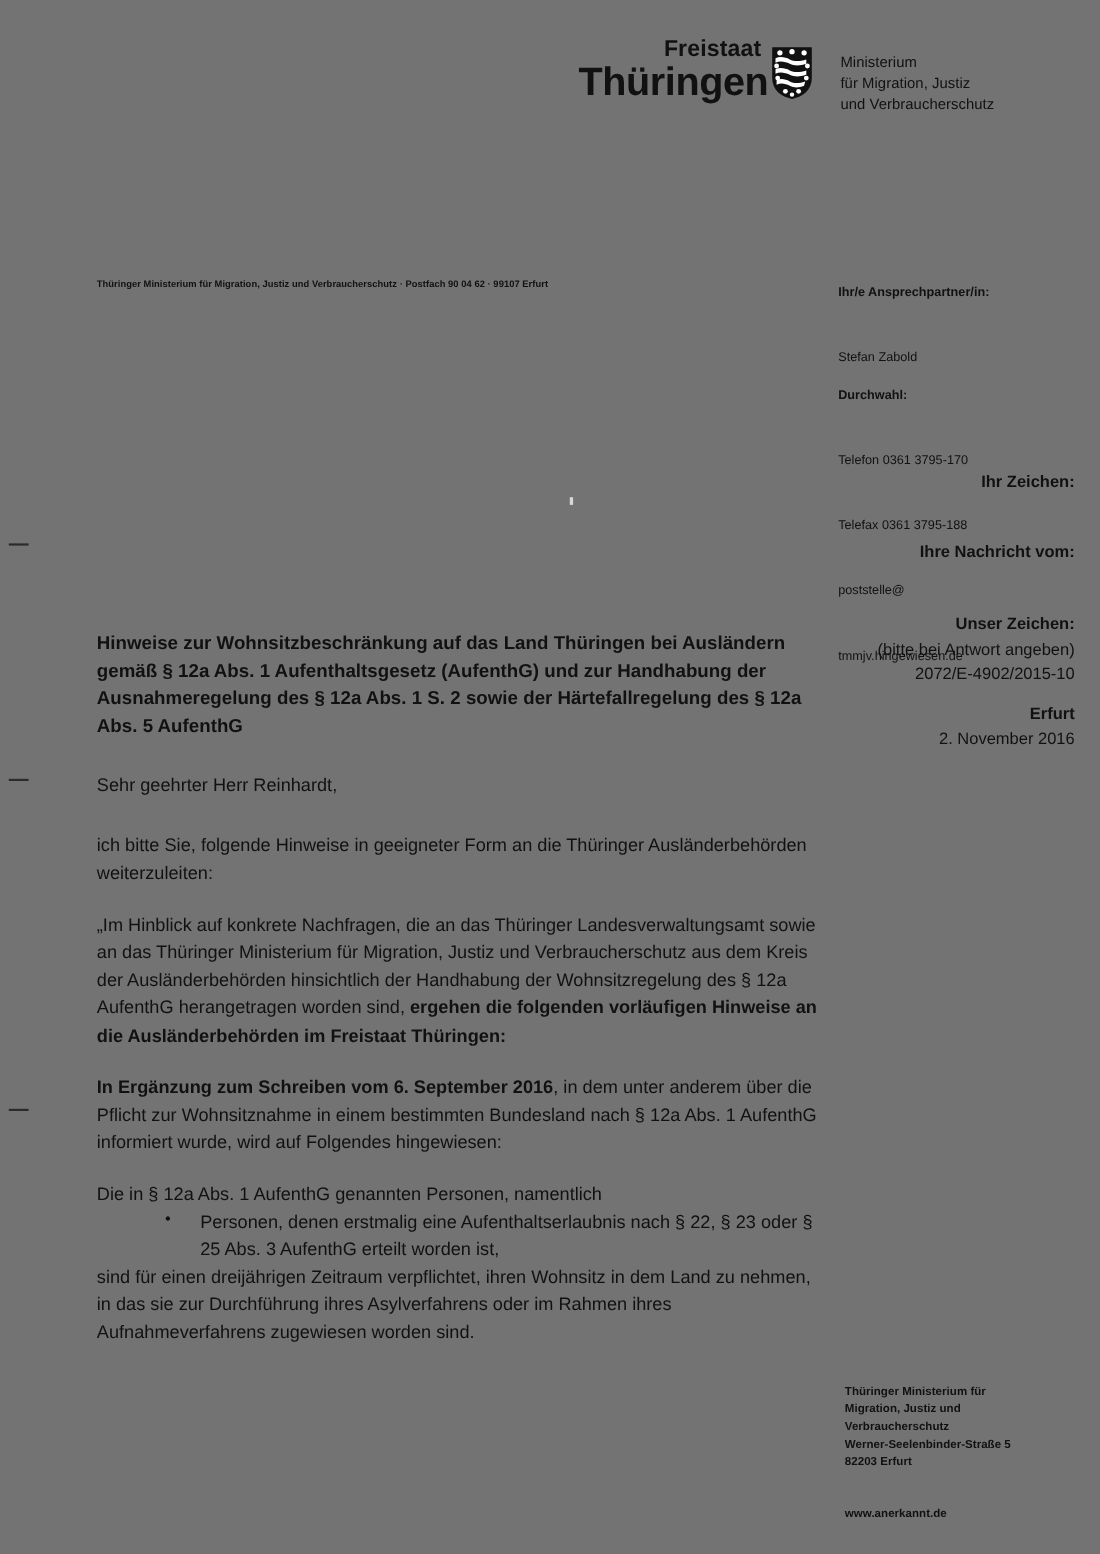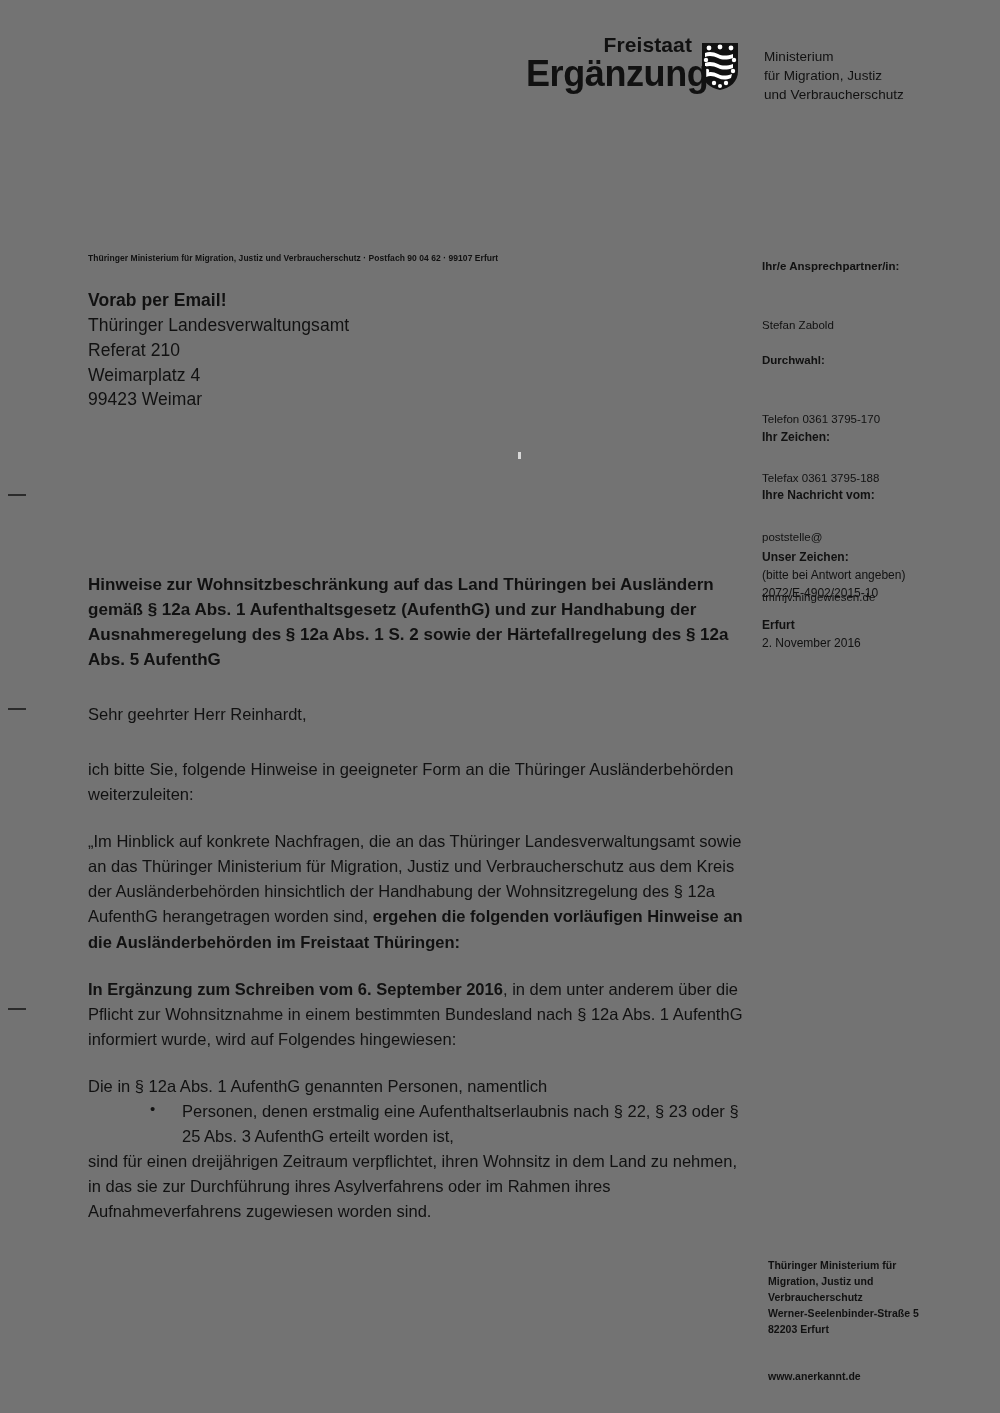--- a/index.html
+++ b/index.html
@@ -113,22 +113,23 @@
   .info-block { margin-bottom: 17px; }
   .info-block .lbl { font-weight: 700; }
   .info-block .val { font-weight: 400; margin-top: 42px; }
   .info-block.tight { margin-bottom: 14px; }
 
   .info-col-2 {
     position: absolute;
     left: 762px;
     top: 428px;
     width: 215px;
-    font-size: 12px;
+    font-size: 15px;
     line-height: 1.5;
+    text-align: right;
   }
   .info-col-2 .gap-a { height: 40px; }
   .info-col-2 .gap-b { height: 44px; }
   .info-col-2 .gap-c { height: 14px; }
 
   
   .subject {
     position: absolute;
     left: 88px;
     top: 572px;
@@ -204,21 +205,21 @@
   }
 </style>
 </head>
 <body>
 
 <div class="page">
 
   <div class="header">
     <div class="logo-wordmark">
       <span class="logo-freistaat">Freistaat</span>
-      <span class="logo-thueringen">Ergänzung</span>
+      <span class="logo-thueringen">Thüringen</span>
     </div>
     <svg class="crest" viewBox="0 0 40 50">
       <path d="M2 2 H38 V30 C38 41 30 47 20 49 C10 47 2 41 2 30 Z" fill="#111"></path>
       <g fill="#fff">
         <path d="M5 12 C9 10 14 11 18 13 C22 15 27 15 33 13 L33 17 C27 19 22 19 18 17 C14 15 9 14 5 16 Z"></path>
         <path d="M5 22 C9 20 14 21 18 23 C22 25 27 25 33 23 L33 27 C27 29 22 29 18 27 C14 25 9 24 5 26 Z"></path>
         <path d="M6 32 C10 30 14 31 18 33 C22 35 26 35 32 33 L31 37 C26 39 22 39 18 37 C14 35 10 34 6 36 Z"></path>
       </g>
       <g fill="#fff">
         <circle cx="9" cy="7" r="2.4"></circle>
@@ -241,27 +242,20 @@
   </div>
 
   <div class="fold-mark" style="top:494px;"></div>
   <div class="fold-mark" style="top:708px;"></div>
   <div class="fold-mark" style="top:1008px;"></div>
 
   <div class="artifact"></div>
 
   <div class="return-address">Thüringer Ministerium für Migration, Justiz und Verbraucherschutz · Postfach 90 04 62 · 99107 Erfurt</div>
 
-  <div class="recipient">
-    <div class="ln-bold">Vorab per Email!</div>
-    <div>Thüringer Landesverwaltungsamt</div>
-    <div>Referat 210</div>
-    <div>Weimarplatz 4</div>
-    <div>99423 Weimar</div>
-  </div>
 
   <div class="info-col">
     <div class="info-block">
       <div class="lbl">Ihr/e Ansprechpartner/in:</div>
       <div class="val">Stefan Zabold</div>
     </div>
     <div class="info-block">
       <div class="lbl">Durchwahl:</div>
       <div class="val">Telefon 0361 3795-170</div>
       <div class="val">Telefax 0361 3795-188</div>

